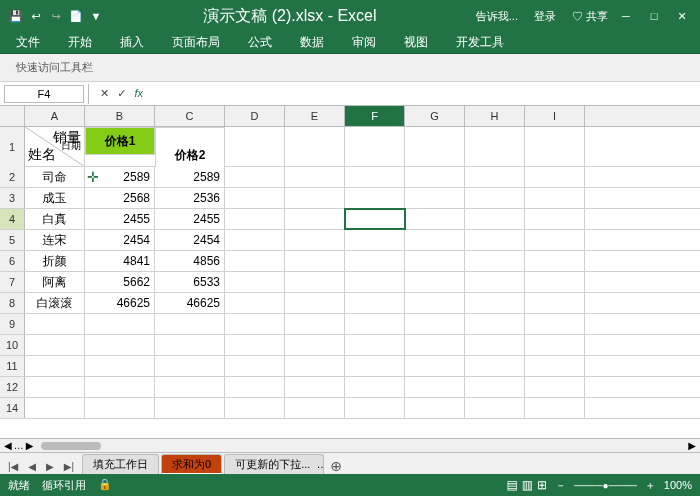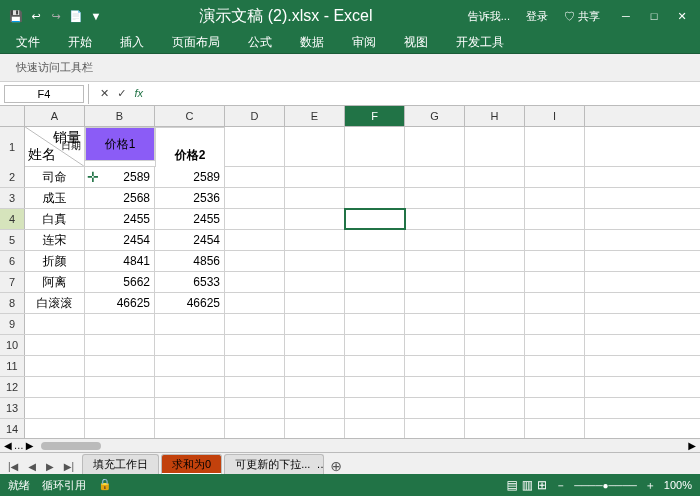--- a/index.html
+++ b/index.html
@@ -260,21 +260,21 @@
     <span class="title-icon">💾</span>
     <span class="title-icon">↩</span>
     <span class="title-icon" style="color:#aaa;">↪</span>
     <span class="title-icon">📄</span>
     <span class="title-icon">▼</span>
   </div>
   <div class="title">演示文稿 (2).xlsx - Excel</div>
   <div class="right-icons">
     <span style="font-size:11px; margin-right:8px;">告诉我...</span>
     <span style="font-size:11px; margin-right:8px;">登录</span>
-    <span style="font-size:11px; margin-right:8px;">♡ 共享</span>
+    <span style="font-size:11px; ">♡ 共享</span>
     <span class="win-btn">─</span>
     <span class="win-btn">□</span>
     <span class="win-btn close">✕</span>
   </div>
 </div>
 
 <div id="menu-bar">
   <span class="menu-item">文件</span>
   <span class="menu-item">开始</span>
   <span class="menu-item">插入</span>
@@ -322,21 +322,21 @@
       <div class="row-num" style="height:40px;">1</div>
 
       <div class="diagonal-cell">
         <svg viewBox="0 0 60 40">
           <line x1="0" y1="0" x2="60" y2="40" stroke="#bbb" stroke-width="1"></line>
         </svg>
         <span class="diag-text-top">销量</span>
         <span class="diag-text-mid">日期</span>
         <span class="diag-text-bottom">姓名</span>
       </div>
-      <div class="cell col-b center" style="height:34px; font-weight:normal; background:#8b5cf6; border:1px solid #d0d0d0;">价格1</div>
+      <div class="cell col-b center" style="height:28px; font-weight:bold; background:#84cc16; border:1px solid #d0d0d0;">价格1</div>
       <div class="cell col-c center" style="height:56px; font-weight:bold; background:#fff; border:1px solid #d0d0d0;">价格2</div>
       <div class="cell col-d" style="height:40px;"></div>
       <div class="cell col-e" style="height:40px;"></div>
       <div class="cell col-f" style="height:40px;"></div>
       <div class="cell col-g" style="height:40px;"></div>
       <div class="cell col-h" style="height:40px;"></div>
       <div class="cell col-i" style="height:40px;"></div>
     </div>
 
     <div class="grid-row">
@@ -474,32 +474,20 @@
         <div class="cell col-b"></div>
         <div class="cell col-c"></div>
         <div class="cell col-d"></div>
         <div class="cell col-e"></div>
         <div class="cell col-f"></div>
         <div class="cell col-g"></div>
         <div class="cell col-h"></div>
         <div class="cell col-i"></div>
     </div>
     <div class="grid-row">
-      <div class="row-num">13</div>
-      <div class="cell col-a"></div>
-        <div class="cell col-b"></div>
-        <div class="cell col-c"></div>
-        <div class="cell col-d"></div>
-        <div class="cell col-e"></div>
-        <div class="cell col-f"></div>
-        <div class="cell col-g"></div>
-        <div class="cell col-h"></div>
-        <div class="cell col-i"></div>
-    </div>
-    <div class="grid-row">
       <div class="row-num">14</div>
       <div class="cell col-a"></div>
         <div class="cell col-b"></div>
         <div class="cell col-c"></div>
         <div class="cell col-d"></div>
         <div class="cell col-e"></div>
         <div class="cell col-f"></div>
         <div class="cell col-g"></div>
         <div class="cell col-h"></div>
         <div class="cell col-i"></div>

